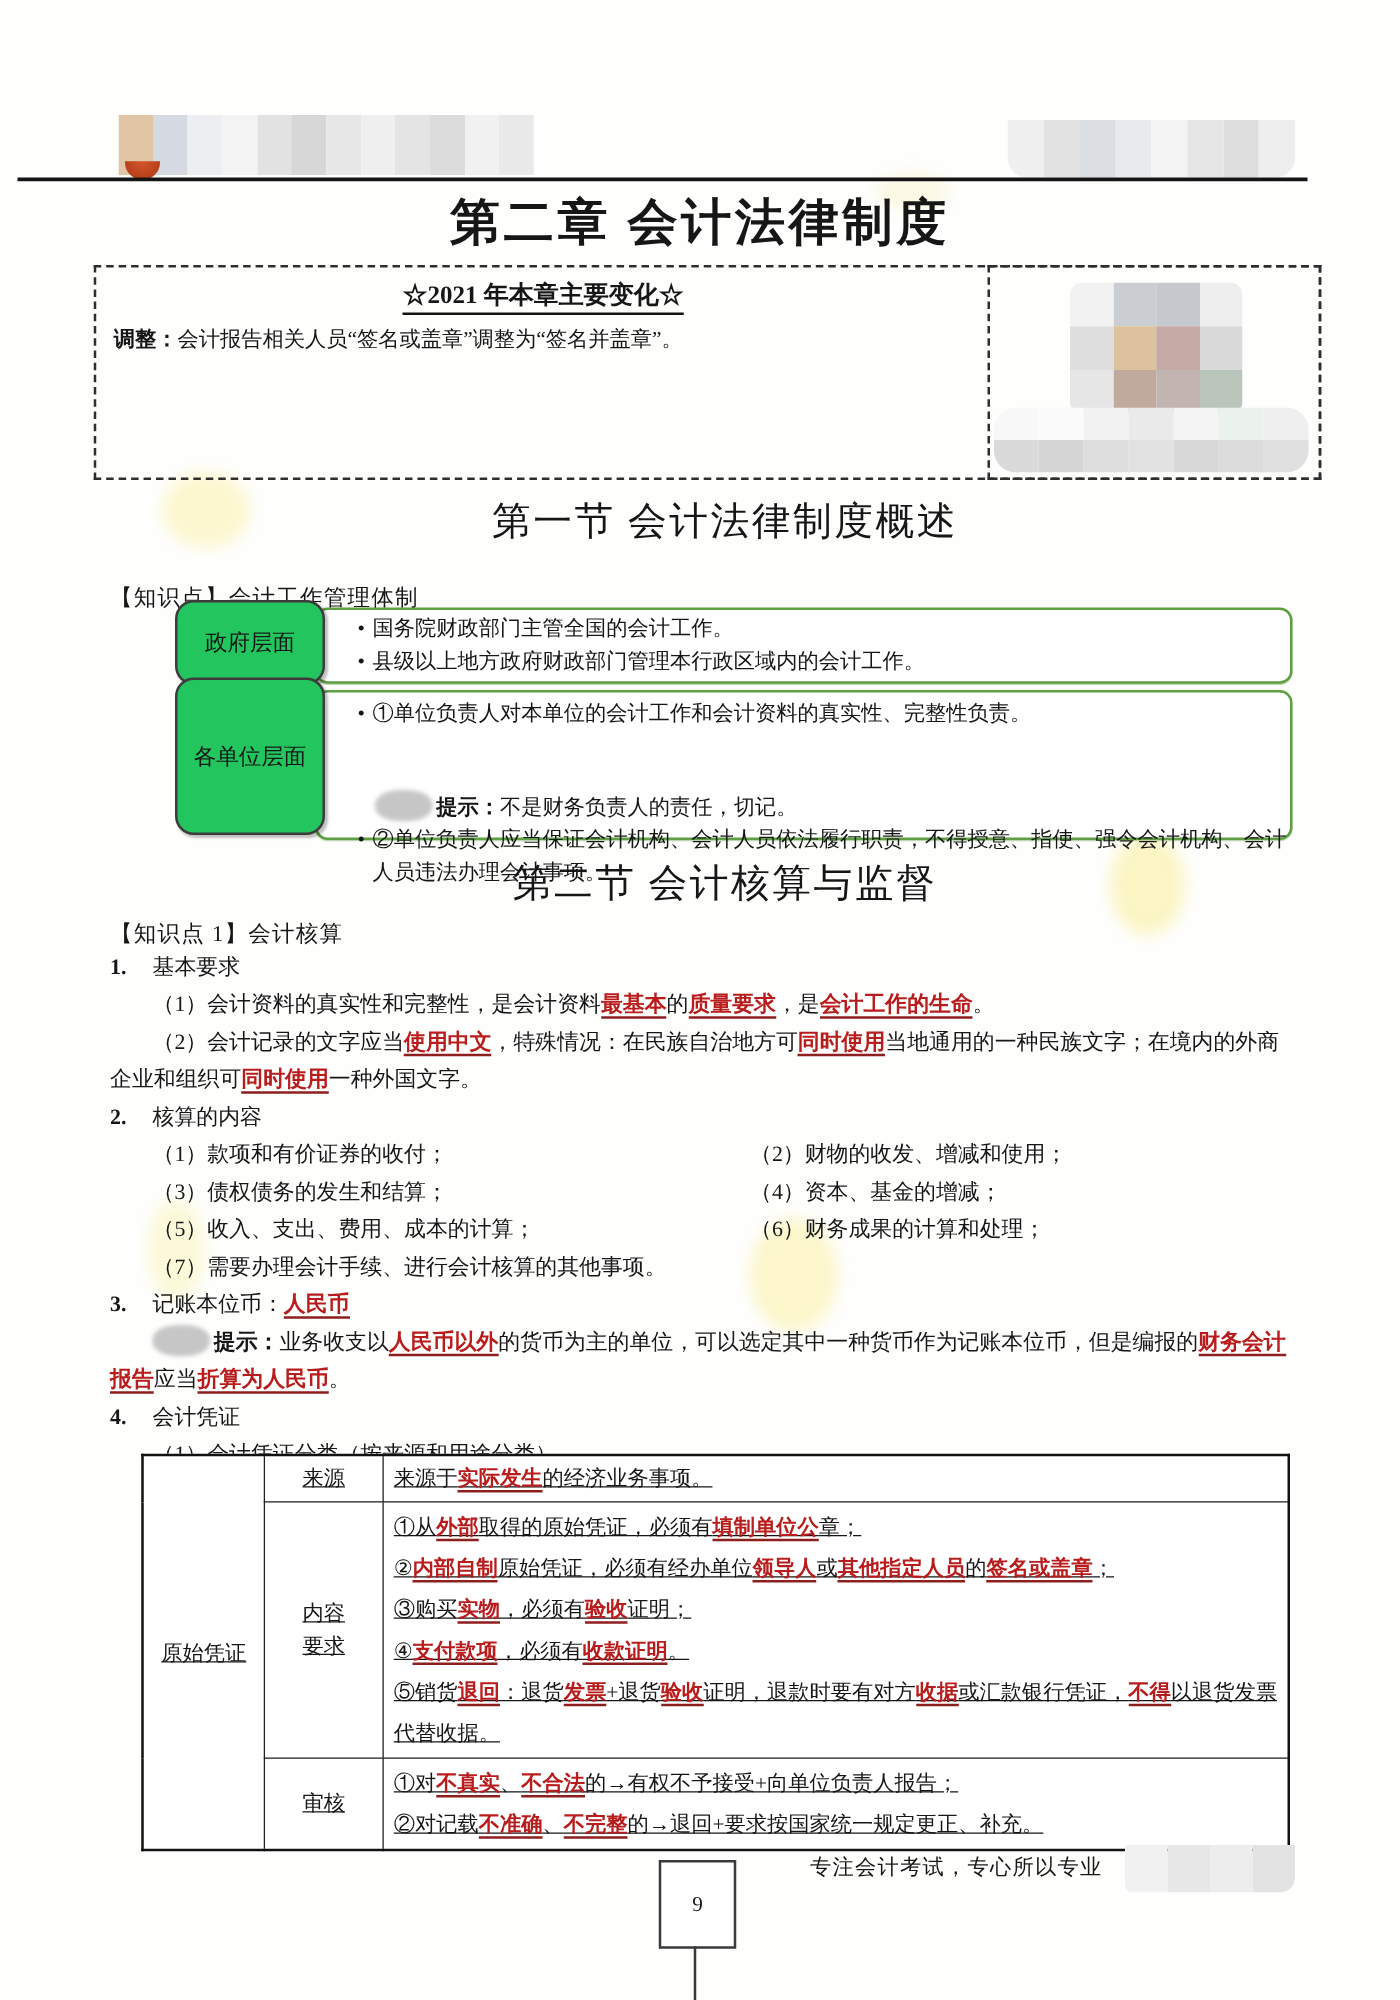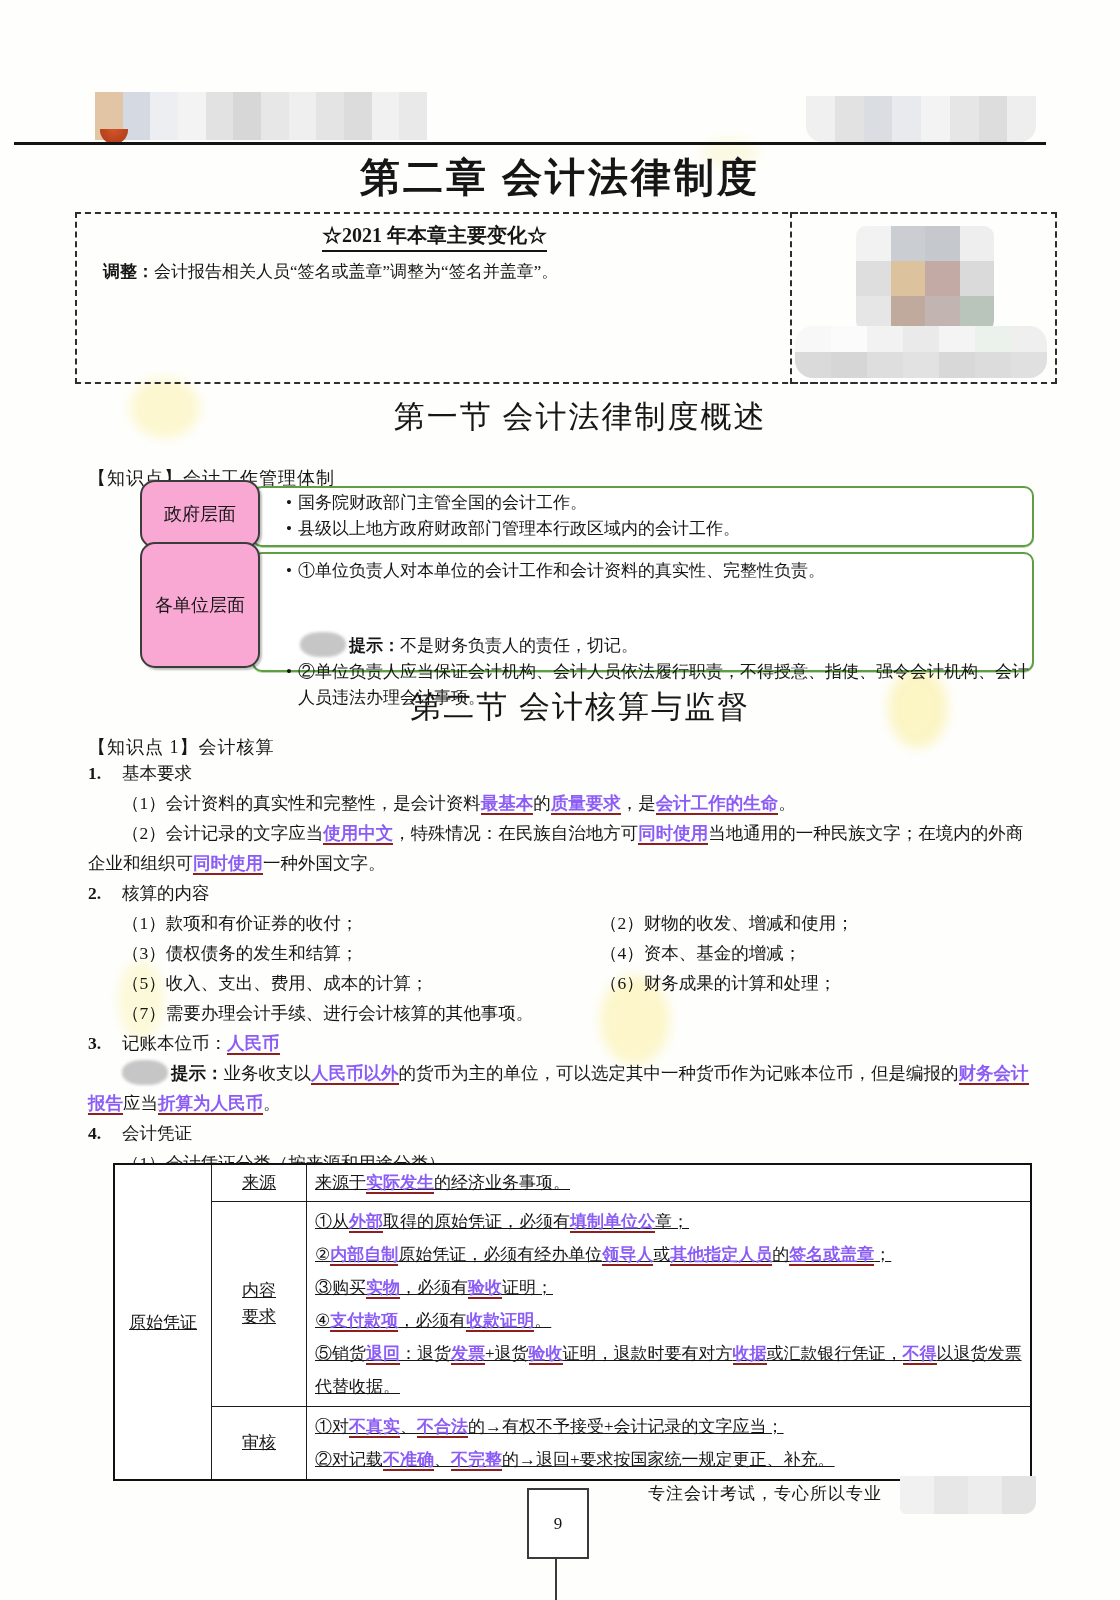--- a/index.html
+++ b/index.html
@@ -25,40 +25,40 @@
 
   
   .chapter-title{position:absolute;left:0;top:150px;width:100%;text-align:center;
     font-size:40px;font-weight:600;letter-spacing:3px;}
 
   
   .change-box{position:absolute;left:75px;top:212px;width:978px;height:168px;border:2px dashed #2e2e2e;}
   .cb-left{position:absolute;left:0;top:0;width:715px;}
   .cb-title-wrap{text-align:center;margin-top:8px;}
   .cb-title{display:inline-block;font-size:20px;font-weight:bold;border-bottom:2px solid #141414;padding-bottom:1px;}
-  .cb-body{margin:7px 14px 0 26px;font-size:17px;line-height:26px;}
+  .cb-body{margin:7px 14px 0 14px;font-size:17px;line-height:26px;}
   .cb-photo{position:absolute;right:-2px;top:-2px;bottom:-2px;width:263px;border:2px dashed #2e2e2e;}
   .photo-torso{position:absolute;left:64px;top:12px;width:138px;height:105px;border-radius:10px;overflow:hidden;}
   .photo-base{position:absolute;left:3px;top:112px;width:252px;height:52px;border-radius:18px;overflow:hidden;}
 
   
   .sec-title{position:absolute;left:0;width:100%;text-align:center;font-size:31px;letter-spacing:2px;font-weight:500;margin-left:20px;}
   .sec1-title{top:396px;}
   .sec2-title{top:686px;}
   .kp{position:absolute;left:88px;font-size:18px;letter-spacing:1px;}
   .kp1{top:466px;}
   .kp2{top:735px;}
 
   
   .diagram{position:absolute;left:0;top:480px;width:1120px;height:205px;font-size:17px;}
   .dg-content{position:absolute;background:#fff;border:2px solid #5f9e43;border-radius:10px;
     box-shadow:0 1px 0 rgba(95,158,67,.4);}
   .dg-content1{left:252px;top:6px;width:778px;height:55px;padding-top:2px;}
   .dg-content2{left:252px;top:72px;width:778px;height:112px;padding-top:4px;}
-  .dg-label{position:absolute;background:#f9a8d4;border:2px solid #3c3c3c;border-radius:15px;
+  .dg-label{position:absolute;background:#22c55e;border:2px solid #3c3c3c;border-radius:15px;
     display:flex;align-items:center;justify-content:center;z-index:2;font-size:18px;
     box-shadow:2px 2px 2px rgba(0,0,0,.25);}
   .dg-label1{left:140px;top:0;width:116px;height:64px;}
   .dg-label2{left:140px;top:62px;width:116px;height:122px;}
   .dg-line{padding-left:44px;text-indent:-12px;line-height:26px;}
   .dg-line.no-dot{text-indent:0;padding-left:46px;margin-top:48px;}
 
   
   .list{position:absolute;left:88px;top:758px;width:952px;font-size:17.5px;}
   .item-head{display:flex;line-height:30px;}
@@ -79,21 +79,21 @@
   .t-line.single{line-height:30px;}
 
   
   .footer-slogan{position:absolute;left:648px;top:1482px;font-size:17px;letter-spacing:1px;}
   .footer-blur{position:absolute;left:900px;top:1476px;width:136px;height:38px;border-radius:0 0 12px 6px;overflow:hidden;}
   .page-box{position:absolute;left:527px;top:1488px;width:58px;height:67px;border:2px solid #3a3a3a;
     display:flex;align-items:center;justify-content:center;font-size:17px;background:#fff;}
   .page-stem{position:absolute;left:555px;top:1557px;width:2px;height:43px;background:#3a3a3a;}
 
   
-  .em{color:#8b5cf6;font-weight:bold;border-bottom:2px solid #8e1f1f;}
+  .em{color:#b91c1c;font-weight:bold;border-bottom:2px solid #8e1f1f;}
   .b{font-weight:bold;}
   .dot{display:inline-block;width:12px;text-indent:0;}
   .blur{display:inline-block;width:46px;height:25px;background:#bdbdbd;border-radius:45%;
     filter:blur(1.5px);vertical-align:-6px;margin-right:3px;opacity:.85;}
 </style>
 </head>
 <body>
 
 <div class="page">
 
@@ -254,21 +254,21 @@
         <div class="t-line"><span>③购买</span><span class="em">实物</span><span>，必须有</span><span class="em">验收</span><span>证明；</span></div>
         <div class="t-line"><span>④</span><span class="em">支付款项</span><span>，必须有</span><span class="em">收款证明</span><span>。</span></div>
         <div class="t-line"><span>⑤销货</span><span class="em">退回</span><span>：退货</span><span class="em">发票</span><span>+退货</span><span class="em">验收</span><span>证明，退款时要有对方</span><span class="em">收据</span><span>或汇款银行凭证，</span><span class="em">不得</span><span>以退货发票代替收据。</span></div>
       </td>
     </tr>
     <tr>
       <td class="c-label">
         <div class="label-inner">审核</div>
       </td>
       <td>
-        <div class="t-line"><span>①对</span><span class="em">不真实</span><span>、</span><span class="em">不合法</span><span>的→有权不予接受+会计记录的文字应当；</span></div>
+        <div class="t-line"><span>①对</span><span class="em">不真实</span><span>、</span><span class="em">不合法</span><span>的→有权不予接受+向单位负责人报告；</span></div>
         <div class="t-line"><span>②对记载</span><span class="em">不准确</span><span>、</span><span class="em">不完整</span><span>的→退回+要求按国家统一规定更正、补充。</span></div>
       </td>
     </tr>
   </tbody>
     </table>
 
   <div class="footer-slogan">专注会计考试，专心所以专业</div>
   <div class="footer-blur">
     <div class="pixels" style="grid-template-columns: repeat(4, 1fr);">
         <div style="background: rgb(241, 241, 241);"></div>

